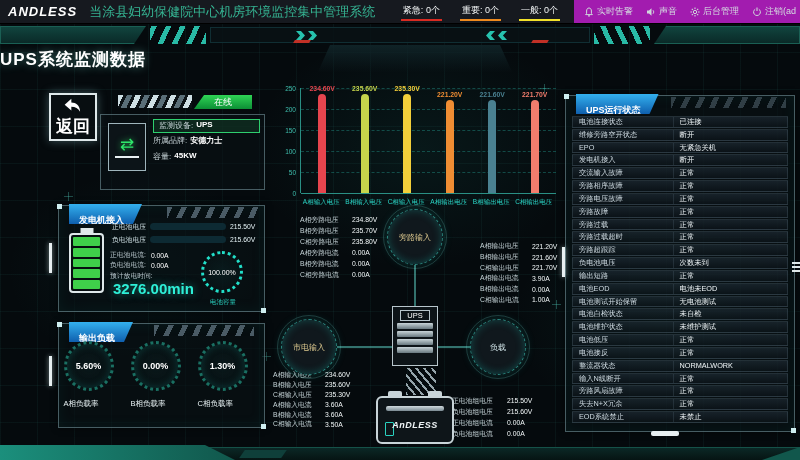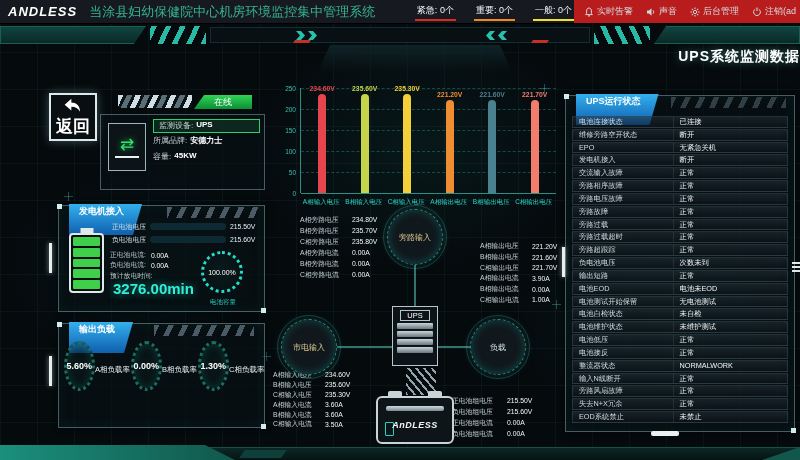--- a/index.html
+++ b/index.html
@@ -17,50 +17,50 @@
   .abs { position:absolute; }
 
   
   .topbar { position:absolute; left:0; top:0; width:800px; height:24px; background:#16191f;
     display:flex; align-items:center; padding:0 0 0 8px; border-bottom:1px solid #000; z-index:5; }
   .logo { font-weight:bold; font-style:italic; font-size:13px; letter-spacing:1px; color:#fff; white-space:nowrap; }
   .systitle { margin-left:12px; font-size:13px; color:#35b392; white-space:nowrap; }
   .alarms { margin-left:auto; display:flex; gap:18px; align-items:center; }
   .alarm { position:relative; font-size:9px; color:#f2f5f6; padding:2px 2px 4px 2px; cursor:default; white-space:nowrap; }
   .alarm .underline { position:absolute; left:0; right:0; bottom:0; height:2px; display:block; }
-  .tb-buttons { height:100%; background:#b91c1c; display:flex; align-items:center; gap:13px; padding:0 4px 0 10px; }
+  .tb-buttons { height:100%; margin-left:14px; background:#a21caf; display:flex; align-items:center; gap:13px; padding:0 4px 0 10px; }
   .tb-btn { display:flex; align-items:center; gap:3px; background:none; border:none; color:#d4dde1; font-size:9px;
     font-family:"Liberation Sans",sans-serif; white-space:nowrap; cursor:pointer; }
   .tb-btn svg { width:10px; height:10px; flex:0 0 auto; }
 
   
   .band-l { left:0; top:26px; width:146px; height:18px;
     background:linear-gradient(180deg,#11443e,#0a2a28); border:1px solid #1a5f54;
     clip-path:polygon(0 0,100% 0,calc(100% - 12px) 100%,0 100%); }
   .band-r { right:0; top:26px; width:146px; height:18px;
     background:linear-gradient(180deg,#11443e,#0a2a28); border:1px solid #1a5f54;
     clip-path:polygon(12px 0,100% 0,100% 100%,0 100%); }
   .band-slash { top:26px; width:56px; height:18px; opacity:.85;
     background:repeating-linear-gradient(-65deg,#2fd8c0 0 5px, rgba(10,20,22,0) 5px 13px); }
   .band-slash.left { left:150px; } .band-slash.right { right:150px; transform:scaleX(-1); }
   .band-mid { left:210px; top:27px; width:380px; height:16px; background:rgba(9,18,21,.8); border:1px solid #102e33; }
   .chev { top:31px; width:9px; height:9px; background:#27c2ae; clip-path:polygon(0 0,55% 0,100% 50%,55% 100%,0 100%,45% 50%); }
   .red-accent { top:40px; width:16px; height:3px; background:#c23026; transform:skewX(-30deg); }
   .title-plate { left:318px; top:45px; width:194px; height:27px;
     background:linear-gradient(180deg, rgba(16,36,40,.95), rgba(8,16,20,.15));
     clip-path:polygon(12px 0,calc(100% - 12px) 0,100% 100%,0 100%); }
-  .page-title { left:0; right:0; top:48px; text-align:right; font-size:14px; font-weight:bold; color:#fff;
-    letter-spacing:1px; text-shadow:0 0 10px rgba(120,230,215,.45);margin-left:32px; }
+  .page-title { left:0; right:0; top:48px; text-align:left; font-size:17px; font-weight:bold; color:#fff;
+    letter-spacing:1px; text-shadow:0 0 10px rgba(120,230,215,.45); }
 
   
   .panel { position:absolute; background:rgba(9,17,21,.58); border:1px solid rgba(150,190,200,.45);
     box-shadow:inset 0 0 14px rgba(20,120,110,.10), 0 0 6px rgba(0,0,0,.6); }
   .panel::before, .panel::after { content:""; position:absolute; width:5px; height:5px; background:#cfeef0; }
   .panel::before { left:-2px; top:-2px; } .panel::after { right:-2px; bottom:-2px; }
-  .tab { position:absolute; top:-2px; left:10px; height:31px; line-height:15px; padding:0 18px 0 10px;
+  .tab { position:absolute; top:-2px; left:10px; height:20px; line-height:15px; padding:9px 18px 0 10px;
     background:linear-gradient(180deg,#33b0ee,#0f5fae); color:#fff; font-size:9px; font-weight:bold;
     clip-path:polygon(0 0,100% 0,calc(100% - 9px) 100%,0 100%); white-space:nowrap;text-align:center; }
   .tab-slashes { position:absolute; top:1px; height:11px; opacity:.8;
     background:repeating-linear-gradient(115deg, #5b6e7a 0 5px, rgba(12,18,22,0) 5px 13px); }
 
   
   .back-btn { left:49px; top:93px; width:48px; height:48px; border:2px solid #dfe8ea; background:rgba(10,16,20,.7);
     box-shadow:0 0 9px rgba(160,220,230,.35); display:flex; flex-direction:column; align-items:center;
     justify-content:center; gap:1px; cursor:pointer; }
   .back-btn svg { width:20px; height:17px; }
@@ -99,21 +99,21 @@
   .bat-time { position:absolute; left:54px; top:74px; font-size:15px; font-weight:bold; color:#2ef0d8;
     text-shadow:0 0 8px rgba(46,240,216,.5); }
   .bat-gauge { position:absolute; left:142px; top:45px; width:42px; height:42px; border:3px dotted #22dfc9;
     border-radius:50%; display:flex; align-items:center; justify-content:center; font-size:7px; color:#fff;
     background:radial-gradient(circle, rgba(10,30,32,.8), rgba(8,16,18,.3)); }
   .bat-gauge-label { position:absolute; left:140px; top:92px; width:48px; text-align:center; font-size:6.5px; color:#2ad2c0; }
 
   
   .load-panel { left:58px; top:323px; width:207px; height:105px; }
   .lg-row { position:absolute; left:2px; right:2px; top:17px; display:flex; justify-content:space-around; }
-  .lg-wrap { width:62px; display:flex; flex-direction:row; align-items:center; }
+  .lg-wrap { width:62px; display:flex; flex-direction:column; align-items:flex-start; }
   .lgauge { width:50px; height:50px; border:3px dotted #1a6f62; border-radius:50%;
     display:flex; align-items:center; justify-content:center; font-size:9px; font-weight:bold; color:#fff;
     background:radial-gradient(circle, rgba(10,26,28,.85), rgba(8,16,18,.25));
     box-shadow:inset 0 0 8px rgba(30,180,165,.25); }
   .lg-label { margin-top:8px; font-size:7.5px; color:#e8f2f4; white-space:nowrap; }
 
   
   .chart { left:278px; top:84px; width:284px; height:126px; }
   .yaxis { position:absolute; left:0; top:0; width:20px; height:113px; }
   .ytick { position:absolute; right:2px; font-size:6.5px; color:#3fbfae; }

